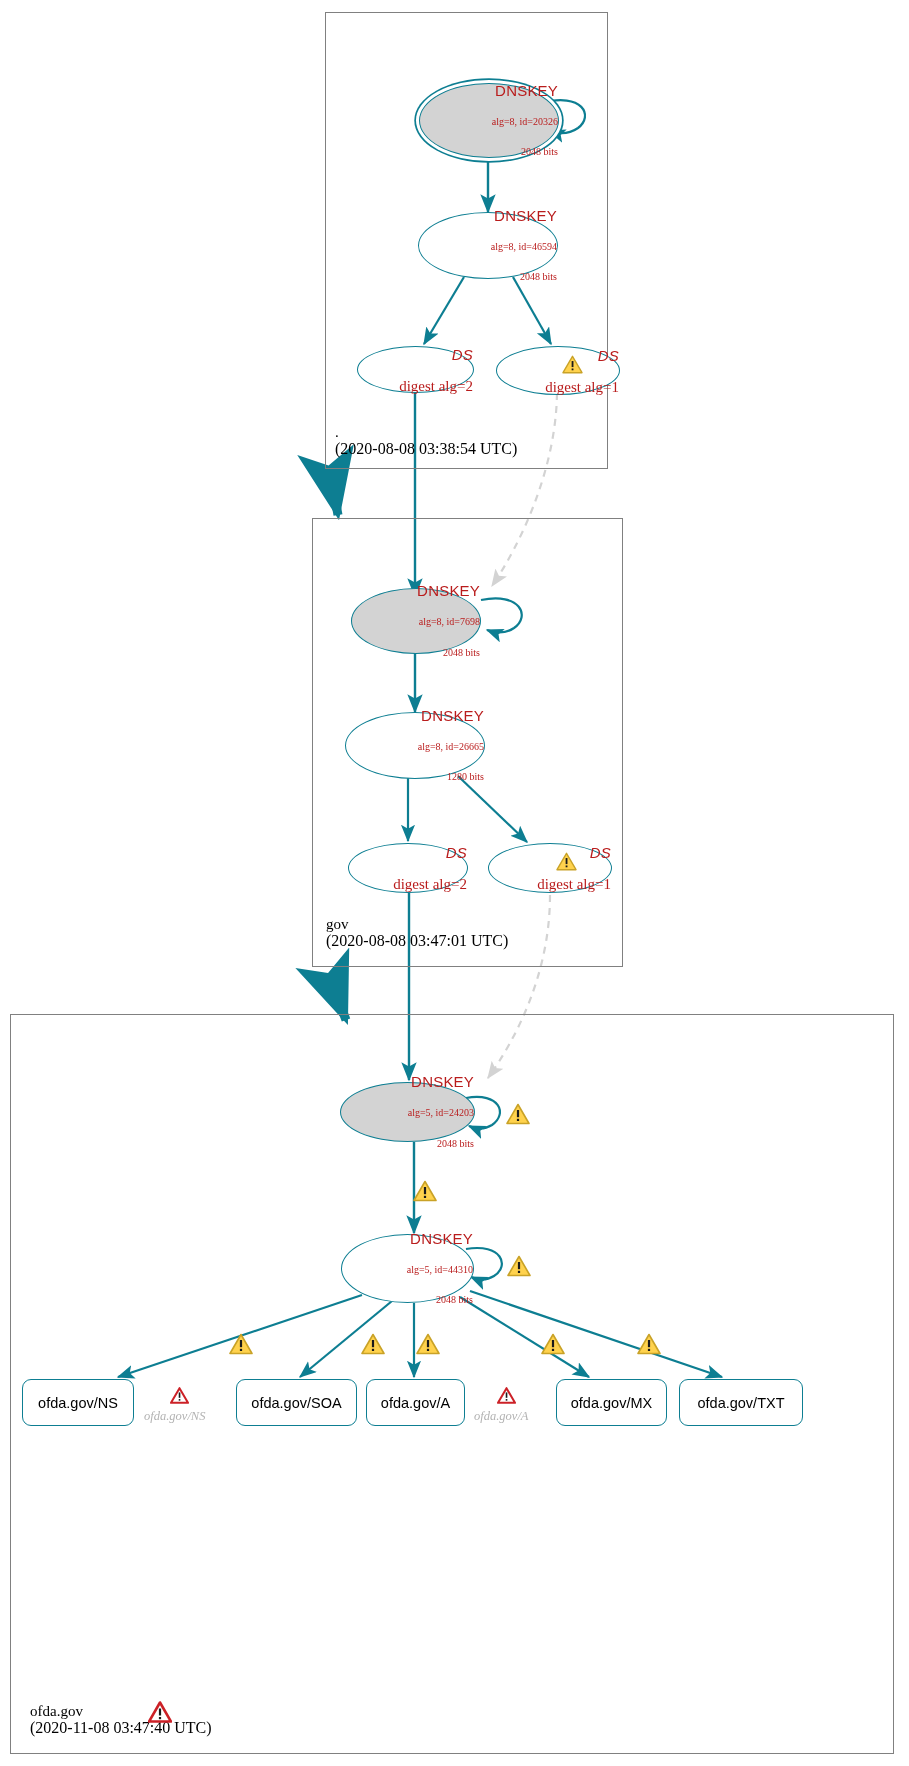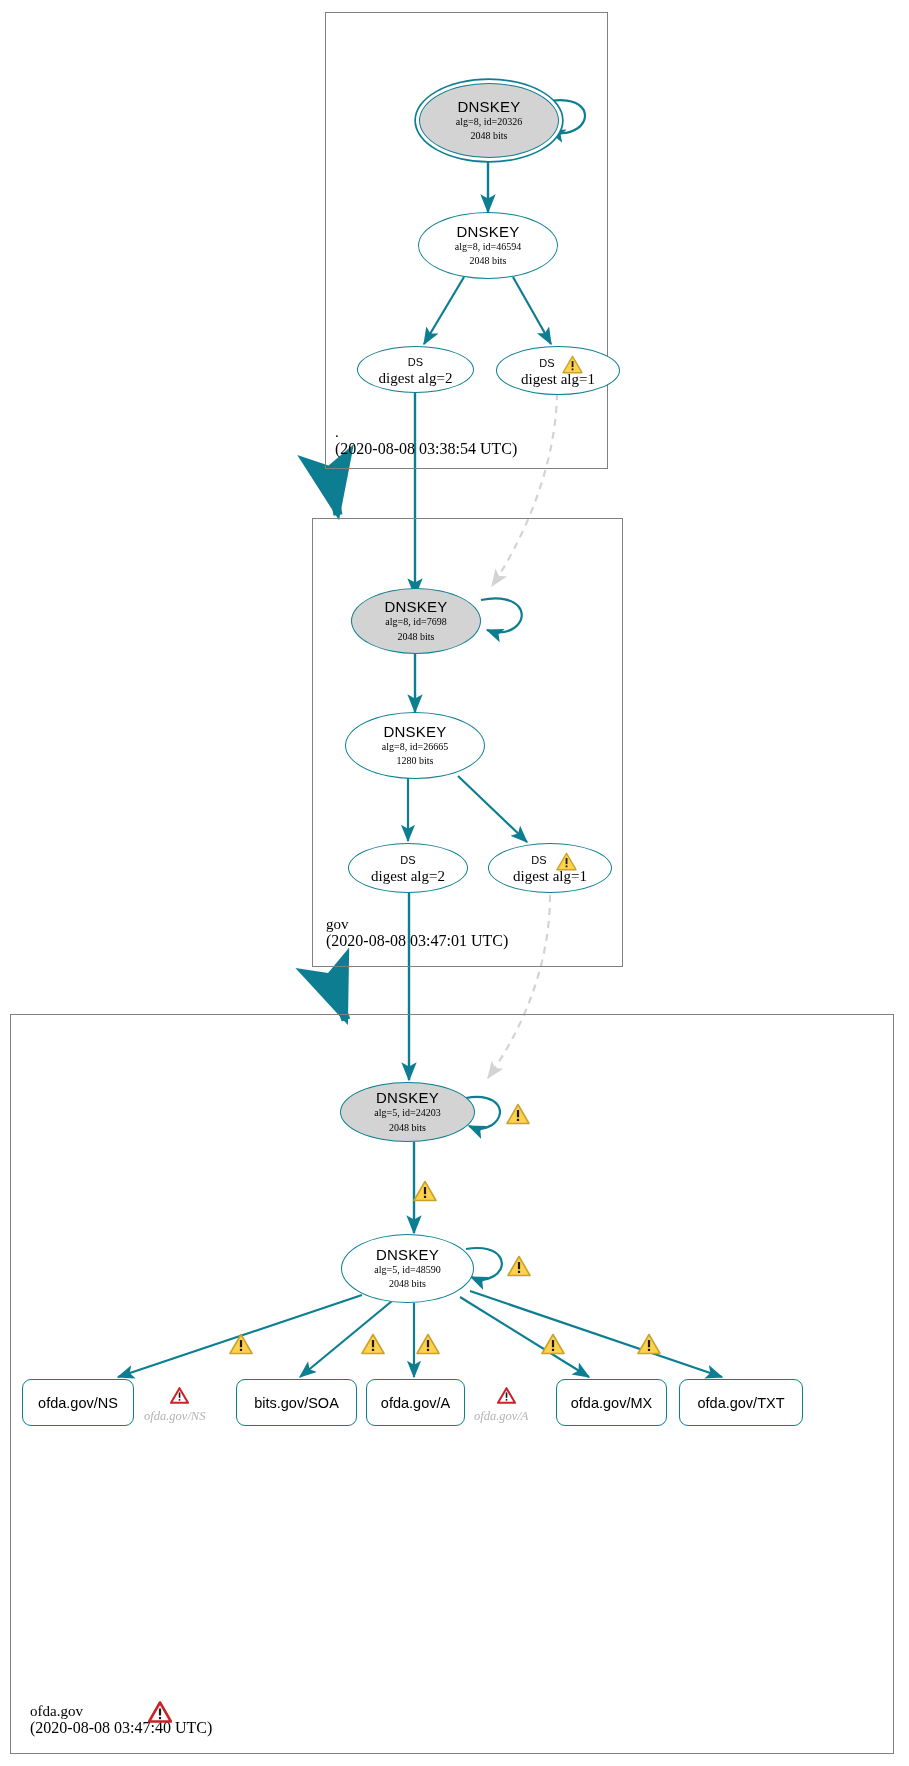--- a/index.html
+++ b/index.html
@@ -39,25 +39,26 @@
   #edges{
     position:absolute;left:0;top:0;width:909px;height:1766px;
     pointer-events:none;
   }
 
   
   .node{
     position:absolute;
     display:flex;
     flex-direction:column;
-    align-items:center;
+    align-items:flex-end;
     justify-content:center;
     box-sizing:border-box;
     text-align:center;
-    color:#000000;
+    color:#b91c1c;
+    gap:16px;
   }
   .ellipse{
     border:1.7px solid #0d7e92;
     border-radius:50%;
     background:#ffffff;
   }
   .ellipse.filled{background:#d3d3d3;}
   .ellipse.double{
     box-shadow:0 0 0 3px #ffffff, 0 0 0 4.7px #0d7e92;
   }
@@ -66,21 +67,21 @@
     font-size:15px;
     line-height:17px;
     letter-spacing:.2px;
   }
   .n-sub{
     font-family:"Liberation Serif", serif;
     font-size:10px;
     line-height:14.5px;
     white-space:nowrap;
   }
-  .ds-node .n-title{font-size:11px;}
+  .ds-node .n-title{font-size:15px;font-style:italic;}
   .ds-node .n-sub{font-size:15px;}
 
   
   .rr{
     position:absolute;
     border:1.7px solid #0d7e92;
     border-radius:9px;
     background:#ffffff;
     display:flex;
     align-items:center;
@@ -175,21 +176,21 @@
 
   <div class="zone-box" style="left:312px;top:518px;width:311px;height:449px;"></div>
   <div class="zone-label" style="left:326px;top:916px;">
     <div class="zone-name">gov</div>
     <div class="zone-time">(2020-08-08 03:47:01 UTC)</div>
   </div>
 
   <div class="zone-box" style="left:10px;top:1014px;width:884px;height:740px;"></div>
   <div class="zone-label" style="left:30px;top:1703px;">
     <div class="zone-name">ofda.gov</div>
-    <div class="zone-time">(2020-08-08 03:47:40 UTC)</div>
+    <div class="zone-time">(2020-11-08 03:47:40 UTC)</div>
     <span class="warn zn-warn">
       <svg viewBox="0 0 24 22" width="24" height="22">
         <path d="M12 1.5 L23 20.5 L1 20.5 Z" fill="#ffffff" stroke="#cc2127" stroke-width="2.6" stroke-linejoin="round"></path>
         <rect x="10.9" y="7.5" width="2.2" height="7" fill="#1a1a1a"></rect>
         <rect x="10.9" y="16" width="2.2" height="2.2" fill="#1a1a1a"></rect>
       </svg>
     </span>
   </div>
 
   <div class="node ellipse filled double" style="left:419px;top:83px;width:140px;height:75px;">
@@ -266,21 +267,21 @@
   <span class="warn" style="left:413px;top:1180px;">
     <svg viewBox="0 0 24 22" width="24" height="22">
       <path d="M12 1.5 L23 20.5 L1 20.5 Z" fill="#ffd24d" stroke="#c9a227" stroke-width="1.6" stroke-linejoin="round"></path>
       <rect x="10.9" y="7" width="2.2" height="7.2" fill="#1a1a1a"></rect>
       <rect x="10.9" y="15.8" width="2.2" height="2.2" fill="#1a1a1a"></rect>
     </svg>
   </span>
 
   <div class="node ellipse" style="left:341px;top:1234px;width:133px;height:69px;">
     <div class="n-title">DNSKEY</div>
-    <div class="n-sub">alg=5, id=48590</div>
+    <div class="n-sub">alg=5, id=44310</div>
     <div class="n-sub">2048 bits</div>
   </div>
   <span class="warn" style="left:507px;top:1255px;">
     <svg viewBox="0 0 24 22" width="24" height="22">
       <path d="M12 1.5 L23 20.5 L1 20.5 Z" fill="#ffd24d" stroke="#c9a227" stroke-width="1.6" stroke-linejoin="round"></path>
       <rect x="10.9" y="7" width="2.2" height="7.2" fill="#1a1a1a"></rect>
       <rect x="10.9" y="15.8" width="2.2" height="2.2" fill="#1a1a1a"></rect>
     </svg>
   </span>
 
@@ -323,21 +324,21 @@
   <div class="rr" style="left:22px;top:1379px;width:112px;height:47px;">ofda.gov/NS</div>
   <span class="warn tiny" style="left:170px;top:1387px;">
     <svg viewBox="0 0 24 22" width="19" height="17">
       <path d="M12 1.5 L23 20.5 L1 20.5 Z" fill="#ffffff" stroke="#cc2127" stroke-width="2.6" stroke-linejoin="round"></path>
       <rect x="11" y="7" width="2.1" height="7" fill="#1a1a1a"></rect>
       <rect x="11" y="15.6" width="2.1" height="2.1" fill="#1a1a1a"></rect>
     </svg>
   </span>
   <div class="err-label" style="left:144px;top:1409px;">ofda.gov/NS</div>
 
-  <div class="rr" style="left:236px;top:1379px;width:121px;height:47px;">bits.gov/SOA</div>
+  <div class="rr" style="left:236px;top:1379px;width:121px;height:47px;">ofda.gov/SOA</div>
 
   <div class="rr" style="left:366px;top:1379px;width:99px;height:47px;">ofda.gov/A</div>
   <span class="warn tiny" style="left:497px;top:1387px;">
     <svg viewBox="0 0 24 22" width="19" height="17">
       <path d="M12 1.5 L23 20.5 L1 20.5 Z" fill="#ffffff" stroke="#cc2127" stroke-width="2.6" stroke-linejoin="round"></path>
       <rect x="11" y="7" width="2.1" height="7" fill="#1a1a1a"></rect>
       <rect x="11" y="15.6" width="2.1" height="2.1" fill="#1a1a1a"></rect>
     </svg>
   </span>
   <div class="err-label" style="left:474px;top:1409px;">ofda.gov/A</div>

